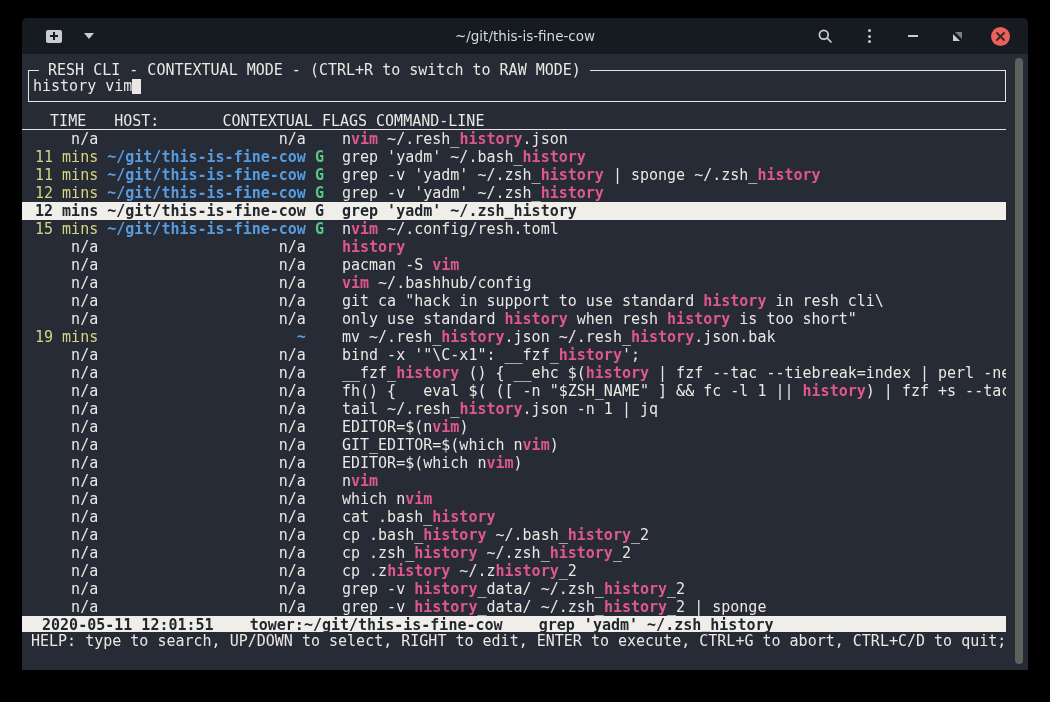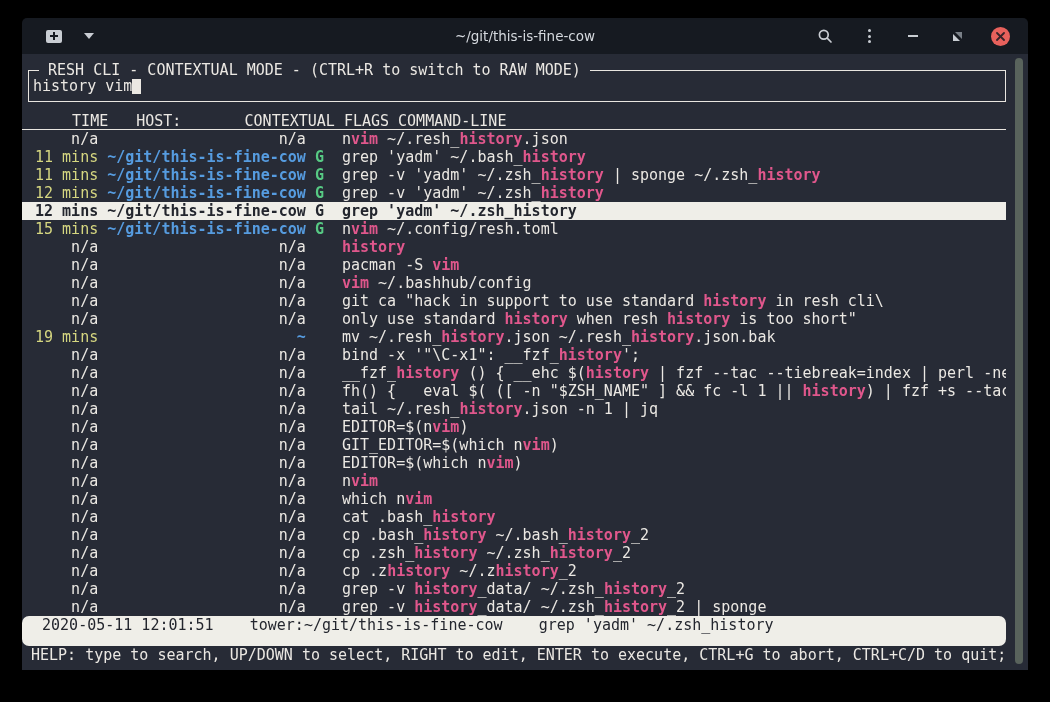--- a/index.html
+++ b/index.html
@@ -36,40 +36,40 @@
   .terminal{position:relative;height:616px;background:var(--bg-terminal);
     color:var(--fg);font-size:15px;line-height:18px;overflow:hidden;}
   .content{margin-right:22px;}
   .resh-box{position:relative;margin:16px 0 0 6px;height:32px;border:1px solid var(--border);
     display:flex;align-items:center;padding-left:4px;text-align:right;}
   .box-title{position:absolute;left:10px;top:-10px;background:var(--bg-terminal);
     white-space:pre;color:var(--fg);}
   .query{white-space:pre;}
   .cursor{display:inline-block;width:9px;height:16px;background:var(--fg);vertical-align:text-bottom;}
   .hrow{margin-top:10px;height:18px;border-bottom:1px solid var(--border);
-    padding-left:23px;white-space:nowrap;overflow:hidden;}
+    padding-left:1px;white-space:nowrap;overflow:hidden;}
   .cell{display:inline-block;white-space:pre;vertical-align:top;}
   .c-time{width:7ch;text-align:right;}
   .c-dir{width:22ch;text-align:right;margin-left:1ch;}
   .hdr-dir{display:inline-flex;justify-content:space-between;text-align:left;margin-left:28px;}
   .h-rest{display:inline-block;margin-left:1ch;white-space:pre;}
   .h-cmd{margin-left:1ch;}
   .c-flag{width:1ch;margin-left:1ch;color:var(--green);font-weight:bold;}
   .c-cmd{display:inline-block;margin-left:2ch;white-space:pre;}
   .c-cmd span{white-space:pre;}
   .rows{overflow:hidden;}
   .row{height:18px;padding-left:13px;white-space:nowrap;overflow:hidden;}
   .yel{color:var(--yellow);}
   .blu{color:var(--blue);font-weight:bold;}
   .hl{color:var(--pink);font-weight:bold;}
   .row.selected{background:var(--sel-bg);}
   .row.selected .cell,.row.selected .c-cmd span,.row.selected .c-flag
     {color:var(--sel-fg)!important;font-weight:bold;}
-  .statusbar{height:30px;background:var(--sel-bg);color:var(--sel-fg);font-weight:normal;
-    padding-left:calc(11px + 1ch);white-space:nowrap;overflow:hidden;border-radius:7px;}
+  .statusbar{height:16px;background:var(--sel-bg);color:var(--sel-fg);font-weight:bold;
+    padding-left:calc(11px + 1ch);white-space:nowrap;overflow:hidden;}
   .statusbar span{white-space:pre;}
   .st-gap{margin-left:4ch;display:inline-block;}
   .helpline{height:18px;padding-left:9px;white-space:pre;overflow:hidden;}
   .scrollbar{position:absolute;right:5px;top:4px;bottom:6px;width:8px;border-radius:4px;
     background:var(--scrollbar);}
 </style>
 </head>
 <body>
 
 <div class="window">

